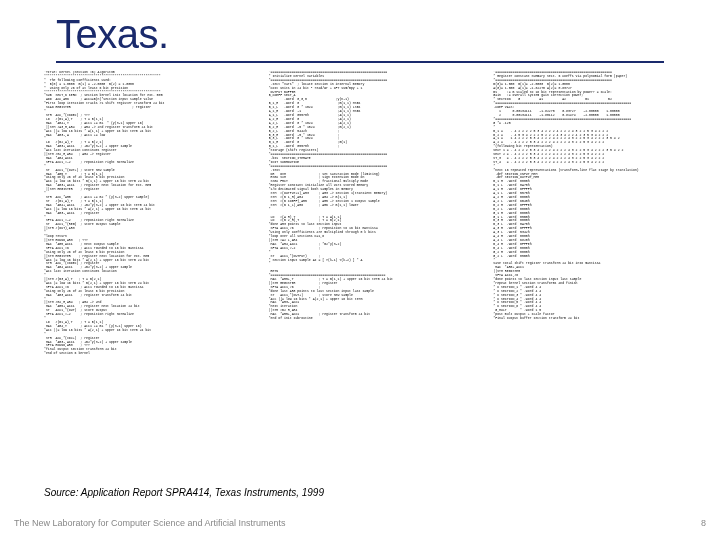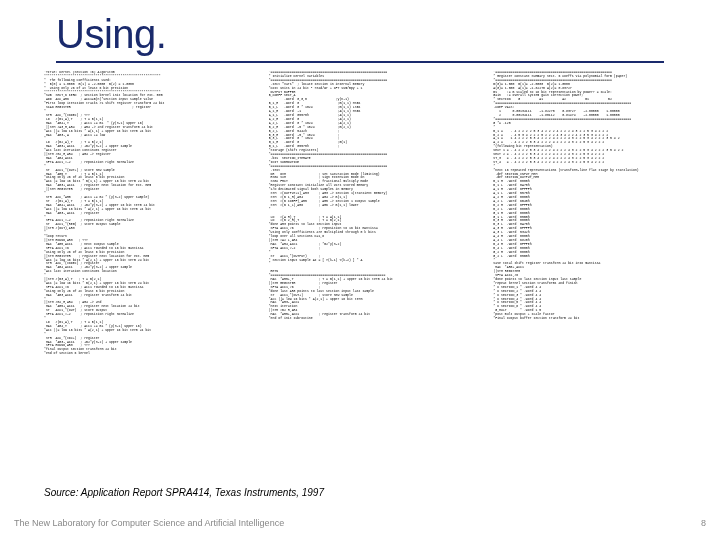--- a/index.html
+++ b/index.html
@@ -12,21 +12,21 @@
   .col { flex: 1; font-family: 'Courier New', monospace; font-size: 3.2px; line-height: 3.9px; color: #000; white-space: pre; overflow: hidden; }
   .src { position: absolute; left: 44px; bottom: 42px; font-family: Tahoma, sans-serif; font-style: italic; font-size: 10px; color: #000; }
   .foot-l { position: absolute; left: 14px; bottom: 12px; font-family: Tahoma, sans-serif; font-size: 9px; color: #888; }
   .foot-r { position: absolute; right: 14px; bottom: 12px; font-family: Tahoma, sans-serif; font-size: 9px; color: #888; }
 </style>
 </head>
 <body>
 
 <div class="slide">
   <div class="title-wrap">
-    <div class="title">Using.</div>
+    <div class="title">Texas.</div>
   </div>
   <div class="rule"></div>
   <div class="content">
     <div class="col">*TITLE: Kernel (Section #6) Algorithm
 *************************************************************
 *  The following coefficients used:
 *  B(0) = 1.0000  B(1) = -2.0000  B(2) = 1.0000
 *  Using only 26 of at least 6 bit precision
 *************************************************************
 *SUB  SECT_6_KERN  ; section kernel init location for ext. mem
@@ -218,16 +218,16 @@
 * K_SECTION_1 * .word 4 4
 * K_SECTION_2 * .word 4 4
 * K_SECTION_3 * .word 4 4
 * K_SECTION_4 * .word 4 4
 * K_SECTION_5 * .word 4 4
 * K_SECTION_6 * .word 4 4
  G_MULT       * .word 1 5
 *post mult output + scale factor
 *Final output buffer section transform 24 bit</div>
   </div>
-  <div class="src">Source: Application Report SPRA414, Texas Instruments, 1997</div>
-  <div class="foot-l">The New Laboratory for Computer Science and Artificial Intelligence</div>
+  <div class="src">Source: Application Report SPRA414, Texas Instruments, 1999</div>
+  <div class="foot-l">The New Laboratory for Computer Science and Artificial Instruments</div>
   <div class="foot-r">8</div>
 </div>
 
 </body></html>

